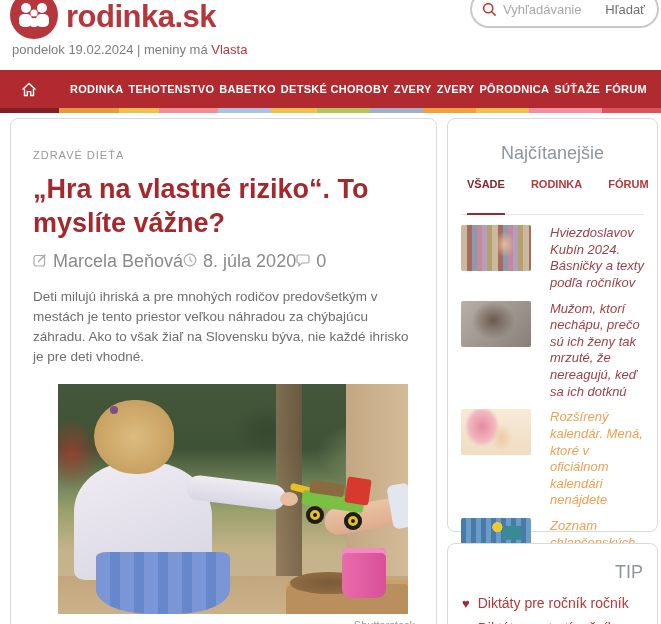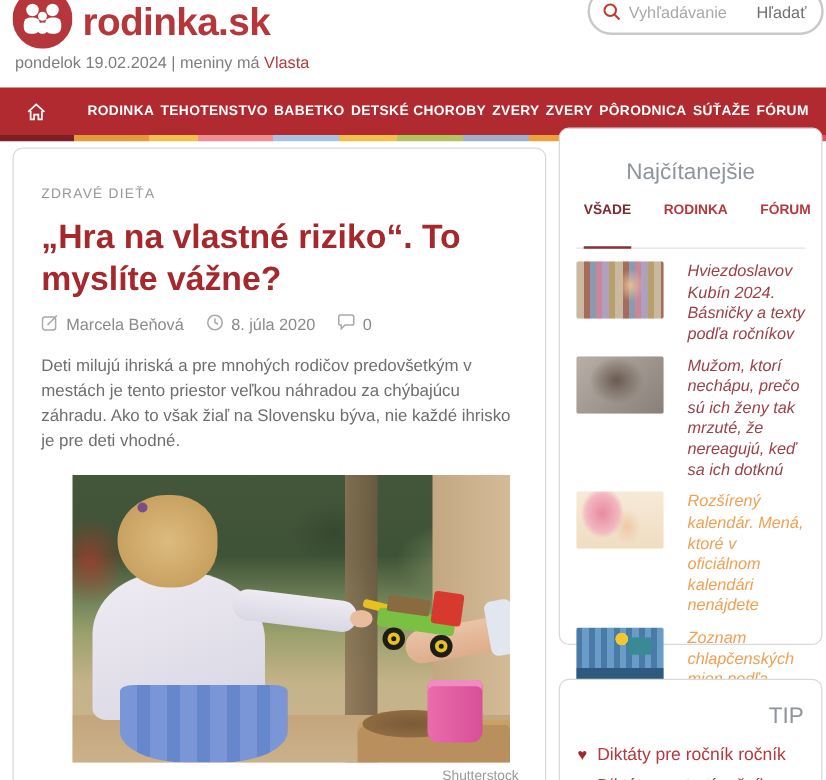--- a/index.html
+++ b/index.html
@@ -32,21 +32,21 @@
       #ef8f93 24%,#ef8f93 33%, #a9c4e0 33%,#a9c4e0 41%, #f0bf4d 41%,#f0bf4d 48%,
       #b2c45f 48%,#b2c45f 56%, #9fb0c8 56%,#9fb0c8 64%, #eda23f 64%,#eda23f 72%,
       #f0bf4d 72%,#f0bf4d 80%, #f08f9f 80%,#f08f9f 91%, #d9545b 91%,#d9545b 100%); }
 
   .card { background:#fff; border:1px solid #d9d9d9; border-radius:8px; }
 
   
   .main-card { position:absolute; left:10px; top:118px; width:427px; height:560px; padding:30px 22px; }
   .category { font-size:11px; color:#979797; letter-spacing:1px; }
   .title { margin-top:12px; font-size:27px; line-height:1.25; font-weight:700; color:#a5282d; }
-  .meta { margin-top:10px; display:flex; align-items:center; gap:18px; font-size:13px; color:#8a8a8a; }
+  .meta { margin-top:10px; display:flex; align-items:center; font-size:18px; color:#8a8a8a; }
   .meta .m { display:flex; align-items:center; gap:6px; }
   .para { margin-top:15px; font-size:13.5px; line-height:1.5; color:#6e6e6e; }
 
   .photo { position:relative; margin:16px 0 0 25px; width:350px; height:230px; overflow:hidden;
     background:linear-gradient(180deg,#45573a 0%,#3e5236 28%,#75875c 45%,#9aa06c 55%,#c4b289 72%,#cbb694 100%); }
   .photo>div { position:absolute; }
   .ph-bokeh { left:0; top:0; right:0; bottom:0;
     background:radial-gradient(70px 45px at 88% 30%, #b9c98e66, transparent 70%),
                radial-gradient(50px 35px at 60% 20%, #2e3f2a88, transparent 70%),
                radial-gradient(40px 50px at 4% 30%, #c2352a99, transparent 70%); }
@@ -74,21 +74,21 @@
   .ph-truck-cab { left:288px; top:94px; width:24px; height:26px; background:#d8392e; border-radius:3px; transform:rotate(8deg); }
   .ph-wheel { width:18px; height:18px; border-radius:50%; background:#1c1c1c; box-shadow:inset 0 0 0 4px #1c1c1c, inset 0 0 0 7px #e8c020; }
   .ph-w1 { left:248px; top:122px; } .ph-w2 { left:286px; top:128px; }
   .ph-arm2 { left:266px; top:118px; width:92px; height:27px; border-radius:14px;
     background:linear-gradient(180deg,#eac3a6,#ddad8c); transform:rotate(-10deg); }
   .ph-sleeve2 { left:332px; top:100px; width:22px; height:44px; background:#e2e6ef; border-radius:6px; transform:rotate(-10deg); }
 
   .caption { margin:5px 25px 0 0; width:382px; text-align:right; font-size:11px; color:#9a9a9a; }
 
   
-  .side-card { position:absolute; left:447px; top:102px; width:211px; height:414px; padding:12px 13px; }
+  .side-card { position:absolute; left:447px; top:118px; width:211px; height:414px; padding:12px 13px; }
   .side-title { margin-top:12px; text-align:center; font-size:18px; color:#8e959c; font-weight:400; }
   .tabs-top { margin-top:14px; display:flex; gap:26px; padding:0 6px; border-bottom:1px solid #e3e3e3; }
   .tab-t { font-size:11px; font-weight:700; color:#b5383c; padding-bottom:23px; cursor:pointer; }
   .tab-t.active { color:#7e2a30; border-bottom:2px solid #8a2f35; margin-bottom:-1px; }
   .mr-list { margin-top:10px; display:flex; flex-direction:column; gap:9px; }
   .mr-item { display:flex; gap:19px; cursor:pointer;font-style:italic; }
   .thumb { width:70px; height:46px; border-radius:2px; flex:0 0 auto; }
   .mr-title { font-size:13px; line-height:1.28; }
   .mr-title.recent { color:#9d4149; }
   .mr-title.visited { color:#f0a052; }

